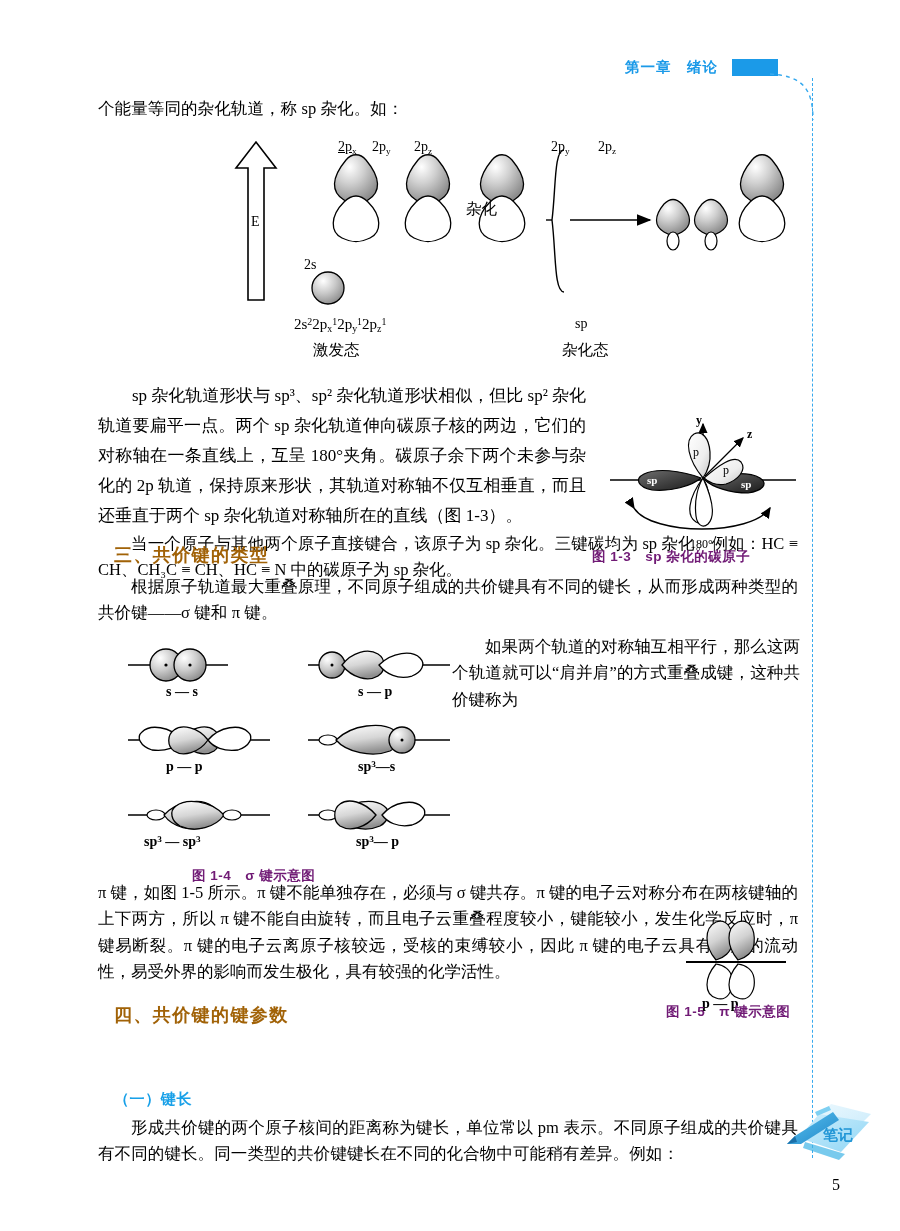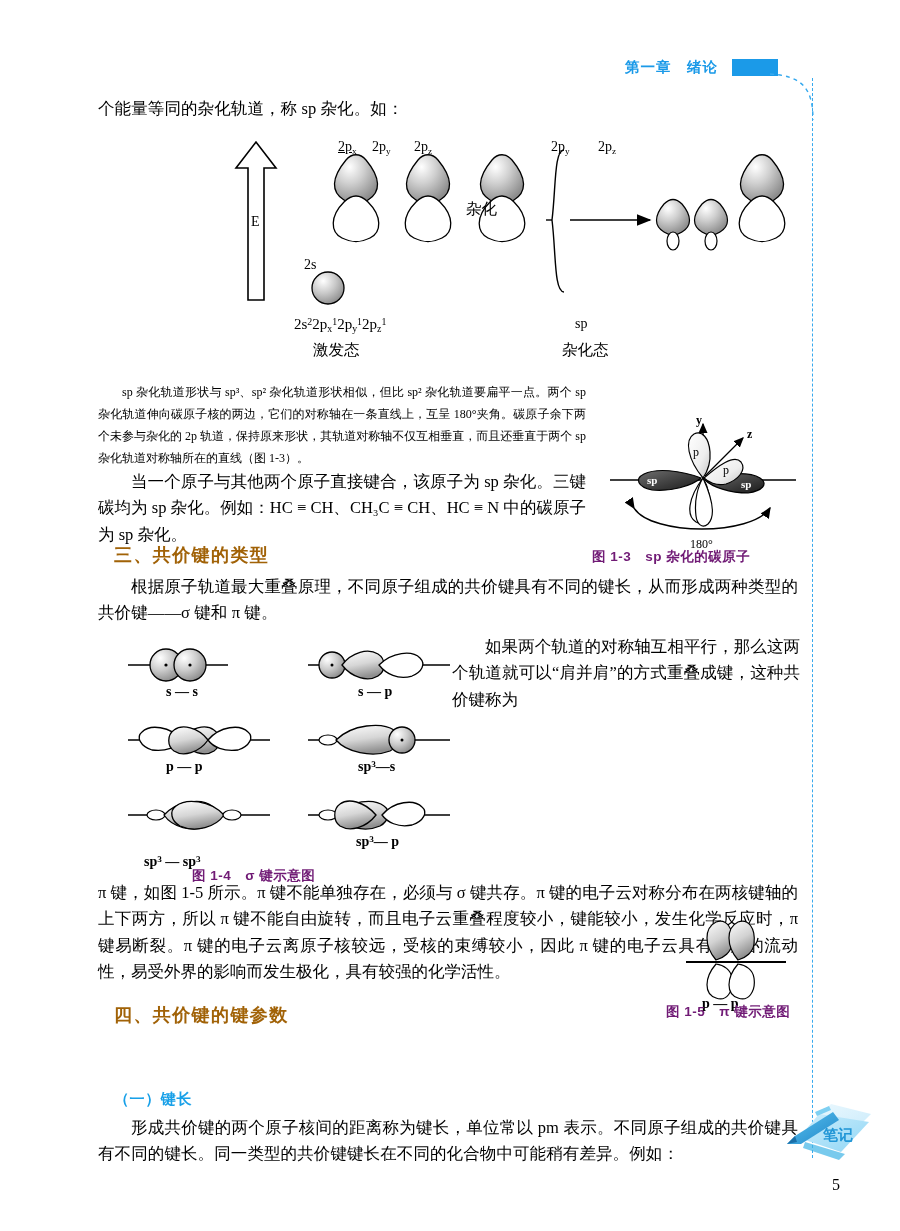--- a/index.html
+++ b/index.html
@@ -194,21 +194,21 @@
 
     <div class="lbl" style="left:294px; top:316px; font-size:15px;">2s<sup>2</sup>2p<sub>x</sub><sup>1</sup>2p<sub>y</sub><sup>1</sup>2p<sub>z</sub><sup>1</sup></div>
     <div class="lbl lbl-zh" style="left:313px; top:340px;">激发态</div>
 
     <div class="lbl" style="left:575px; top:316px;">sp</div>
     <div class="lbl lbl-zh" style="left:562px; top:340px;">杂化态</div>
   </div>
 
   <div style="position:absolute; left:98px; top:381px; width:700px;">
     <div style="float:right; width:212px; height:132px;"></div>
-    <div class="zh" style="font-size:12px; line-height:22px; text-align:justify; text-indent:2em;">sp 杂化轨道形状与 sp³、sp² 杂化轨道形状相似，但比 sp² 杂化轨道要扁平一点。两个 sp 杂化轨道伸向碳原子核的两边，它们的对称轴在一条直线上，互呈 180°夹角。碳原子余下两个未参与杂化的 2p 轨道，保持原来形状，其轨道对称轴不仅互相垂直，而且还垂直于两个 sp 杂化轨道对称轴所在的直线（图 1-3）。</div>
+    <div class="zh" style="font-size:17px; line-height:30px; text-align:justify; text-indent:2em;">sp 杂化轨道形状与 sp³、sp² 杂化轨道形状相似，但比 sp² 杂化轨道要扁平一点。两个 sp 杂化轨道伸向碳原子核的两边，它们的对称轴在一条直线上，互呈 180°夹角。碳原子余下两个未参与杂化的 2p 轨道，保持原来形状，其轨道对称轴不仅互相垂直，而且还垂直于两个 sp 杂化轨道对称轴所在的直线（图 1-3）。</div>
     <div class="zh" style="font-size:16.5px; line-height:26.4px; text-align:justify; text-indent:2em;">当一个原子与其他两个原子直接键合，该原子为 sp 杂化。三键碳均为 sp 杂化。例如：HC ≡ CH、CH₃C ≡ CH、HC ≡ N 中的碳原子为 sp 杂化。</div>
   </div>
 
   <div>
     <svg width="190" height="140" style="position:absolute; left:608px; top:412px;">
       <defs>
         <linearGradient id="gLight" x1="0" y1="0" x2="1" y2="1">
           <stop offset="0%" stop-color="#ffffff"></stop>
           <stop offset="60%" stop-color="#eeeeee"></stop>
           <stop offset="100%" stop-color="#c4c4c4"></stop>
@@ -318,21 +318,21 @@
         <path d="M 216 175 C 230 160, 254 158, 264 166 C 271 171, 269 181, 260 186 C 244 193, 224 187, 216 175 Z" fill="url(#g4b)" stroke="#000" stroke-width="1.3"></path>
         <path d="M 256 175 C 244 161, 228 158, 220 164 C 213 169, 213 181, 220 186 C 230 192, 246 188, 256 175 Z" fill="url(#g4b)" stroke="#000" stroke-width="1.3"></path>
         <path d="M 262 175 C 274 161, 294 159, 302 167 C 308 172, 304 181, 292 185 C 278 188, 267 182, 262 175 Z" fill="#ffffff" stroke="#000" stroke-width="1.3"></path>
       </g>
     </svg>
 
     <div class="lbl" style="left:166px; top:684px; font-weight:bold;">s — s</div>
     <div class="lbl" style="left:358px; top:684px; font-weight:bold;">s — p</div>
     <div class="lbl" style="left:166px; top:759px; font-weight:bold;">p — p</div>
     <div class="lbl" style="left:358px; top:759px; font-weight:bold;">sp<sup>3</sup>—s</div>
-    <div class="lbl" style="left:144px; top:834px; font-weight:bold;margin-top:20px;">sp<sup>3</sup> — sp<sup>3</sup></div>
+    <div class="lbl" style="left:144px; top:834px; font-weight:bold;">sp<sup>3</sup> — sp<sup>3</sup></div>
     <div class="lbl" style="left:356px; top:834px; font-weight:bold;">sp<sup>3</sup>— p</div>
 
     <div class="figcap" style="left:176px; top:867px;padding-left:16px;">图 1-4　σ 键示意图</div>
   </div>
 
   <div style="position:absolute; left:452px; top:634px; width:348px;">
     <div class="zh" style="font-size:16.5px; line-height:26.4px; text-align:justify; text-indent:2em;">如果两个轨道的对称轴互相平行，那么这两个轨道就可以“肩并肩”的方式重叠成键，这种共价键称为</div>
   </div>
 
   <div style="position:absolute; left:98px; top:880px; width:700px;">

